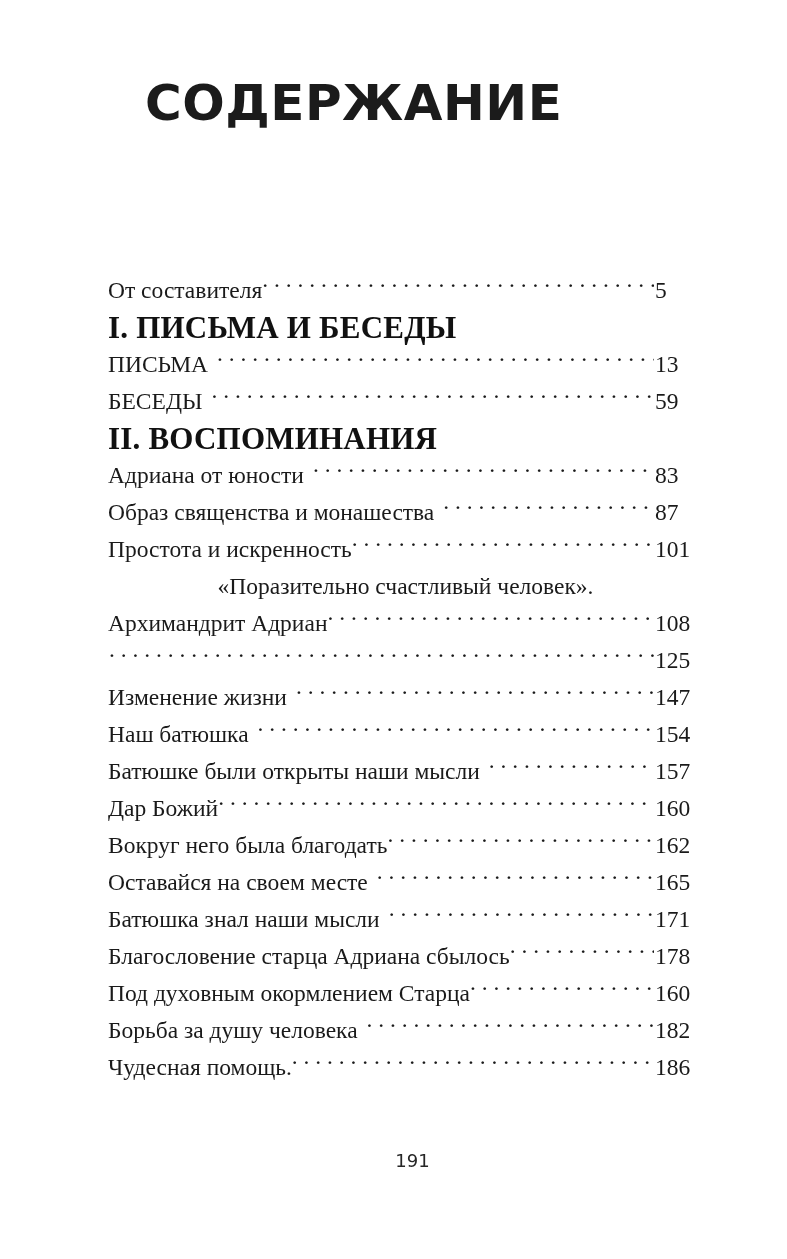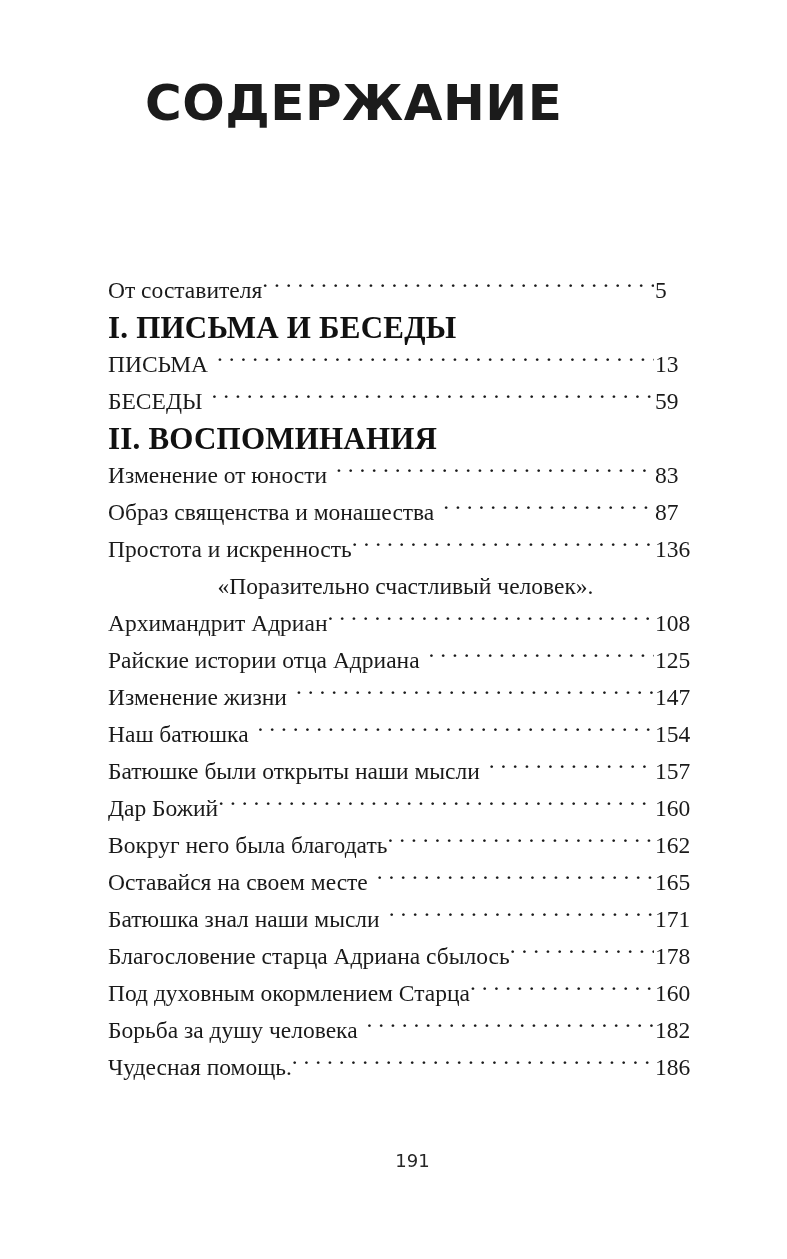--- a/index.html
+++ b/index.html
@@ -138,42 +138,41 @@
         <span class="leader"></span>
         <span class="pageno">13</span>
       </div>
       <div class="toc-row gap">
         <span class="label">БЕСЕДЫ</span>
         <span class="leader"></span>
         <span class="pageno">59</span>
       </div>
       <div class="toc-section">II. ВОСПОМИНАНИЯ</div>
       <div class="toc-row gap">
-        <span class="label">Изменение от юности</span>
+        <span class="label">Адриана от юности</span>
         <span class="leader"></span>
         <span class="pageno">83</span>
       </div>
       <div class="toc-row gap">
         <span class="label">Образ священства и монашества</span>
         <span class="leader"></span>
         <span class="pageno">87</span>
       </div>
       <div class="toc-row tight">
         <span class="label">Простота и искренность</span>
         <span class="leader"></span>
-        <span class="pageno">136</span>
+        <span class="pageno">101</span>
       </div>
       <div class="toc-contline">«Поразительно счастливый человек».</div>
       <div class="toc-row tight">
         <span class="label">Архимандрит Адриан</span>
         <span class="leader"></span>
         <span class="pageno">108</span>
       </div>
       <div class="toc-row gap">
-        <span class="label">Райские истории отца Адриана</span>
         <span class="leader"></span>
         <span class="pageno">125</span>
       </div>
       <div class="toc-row gap">
         <span class="label">Изменение жизни</span>
         <span class="leader"></span>
         <span class="pageno">147</span>
       </div>
       <div class="toc-row gap">
         <span class="label">Наш батюшка</span>

